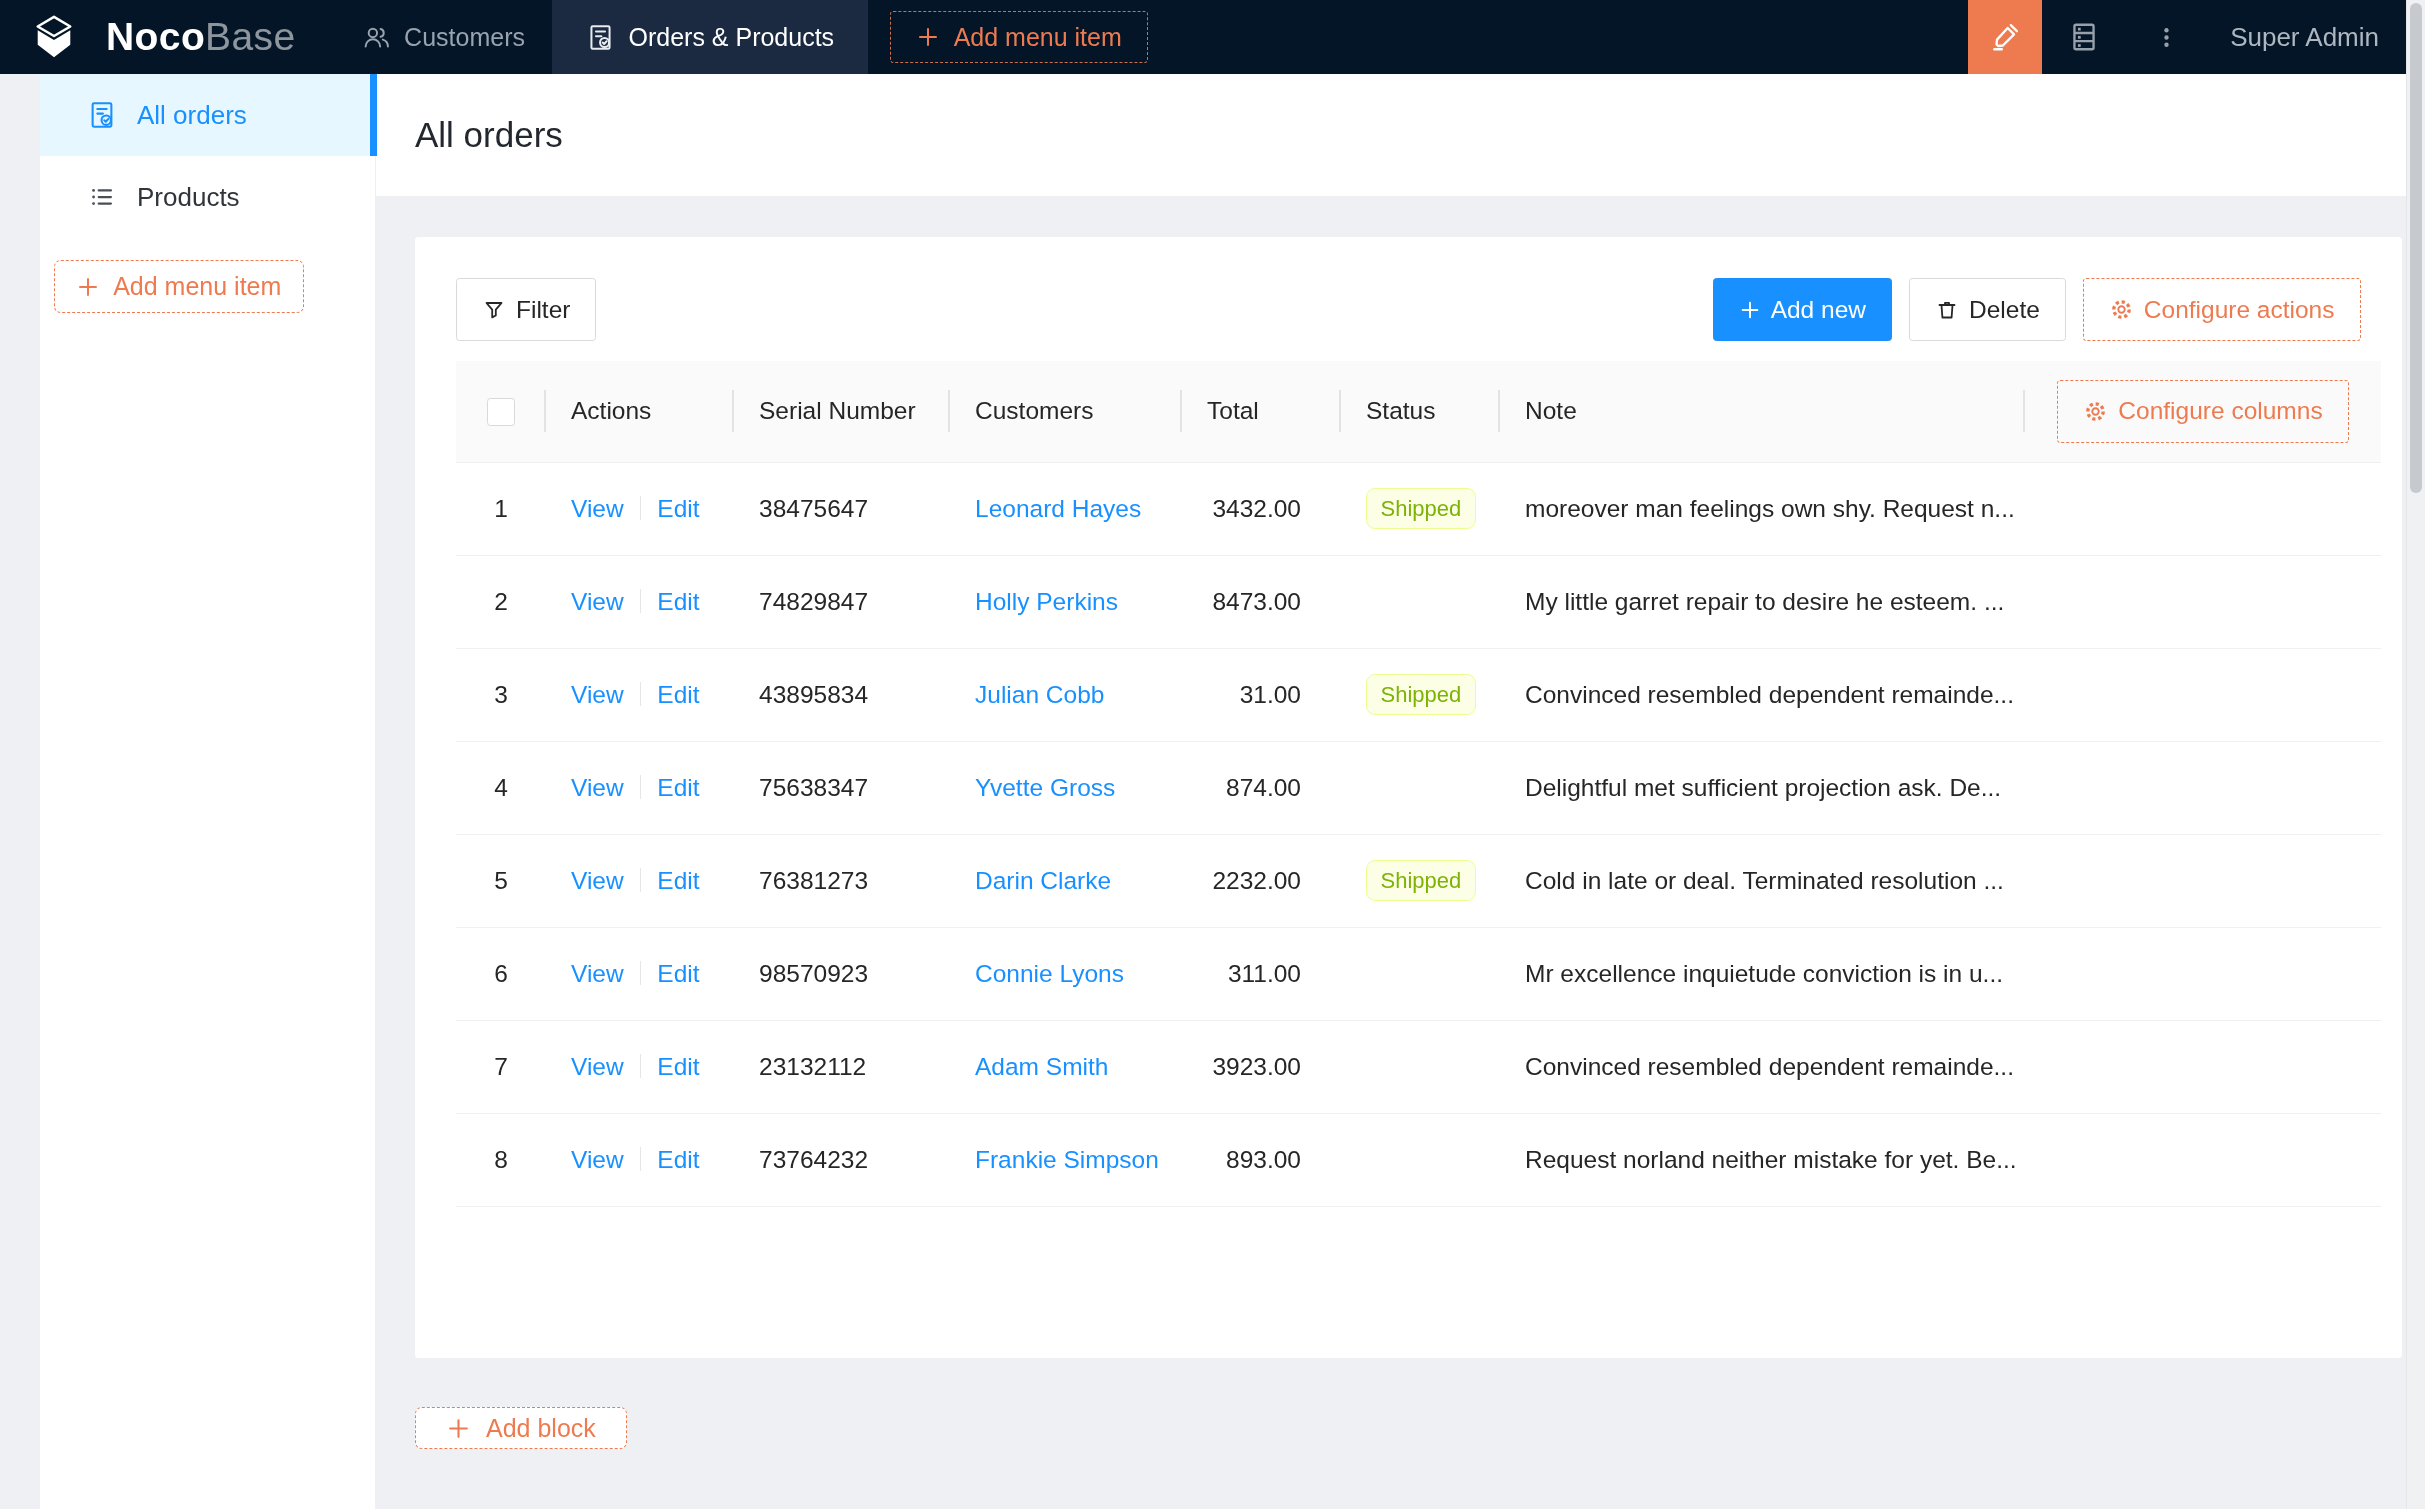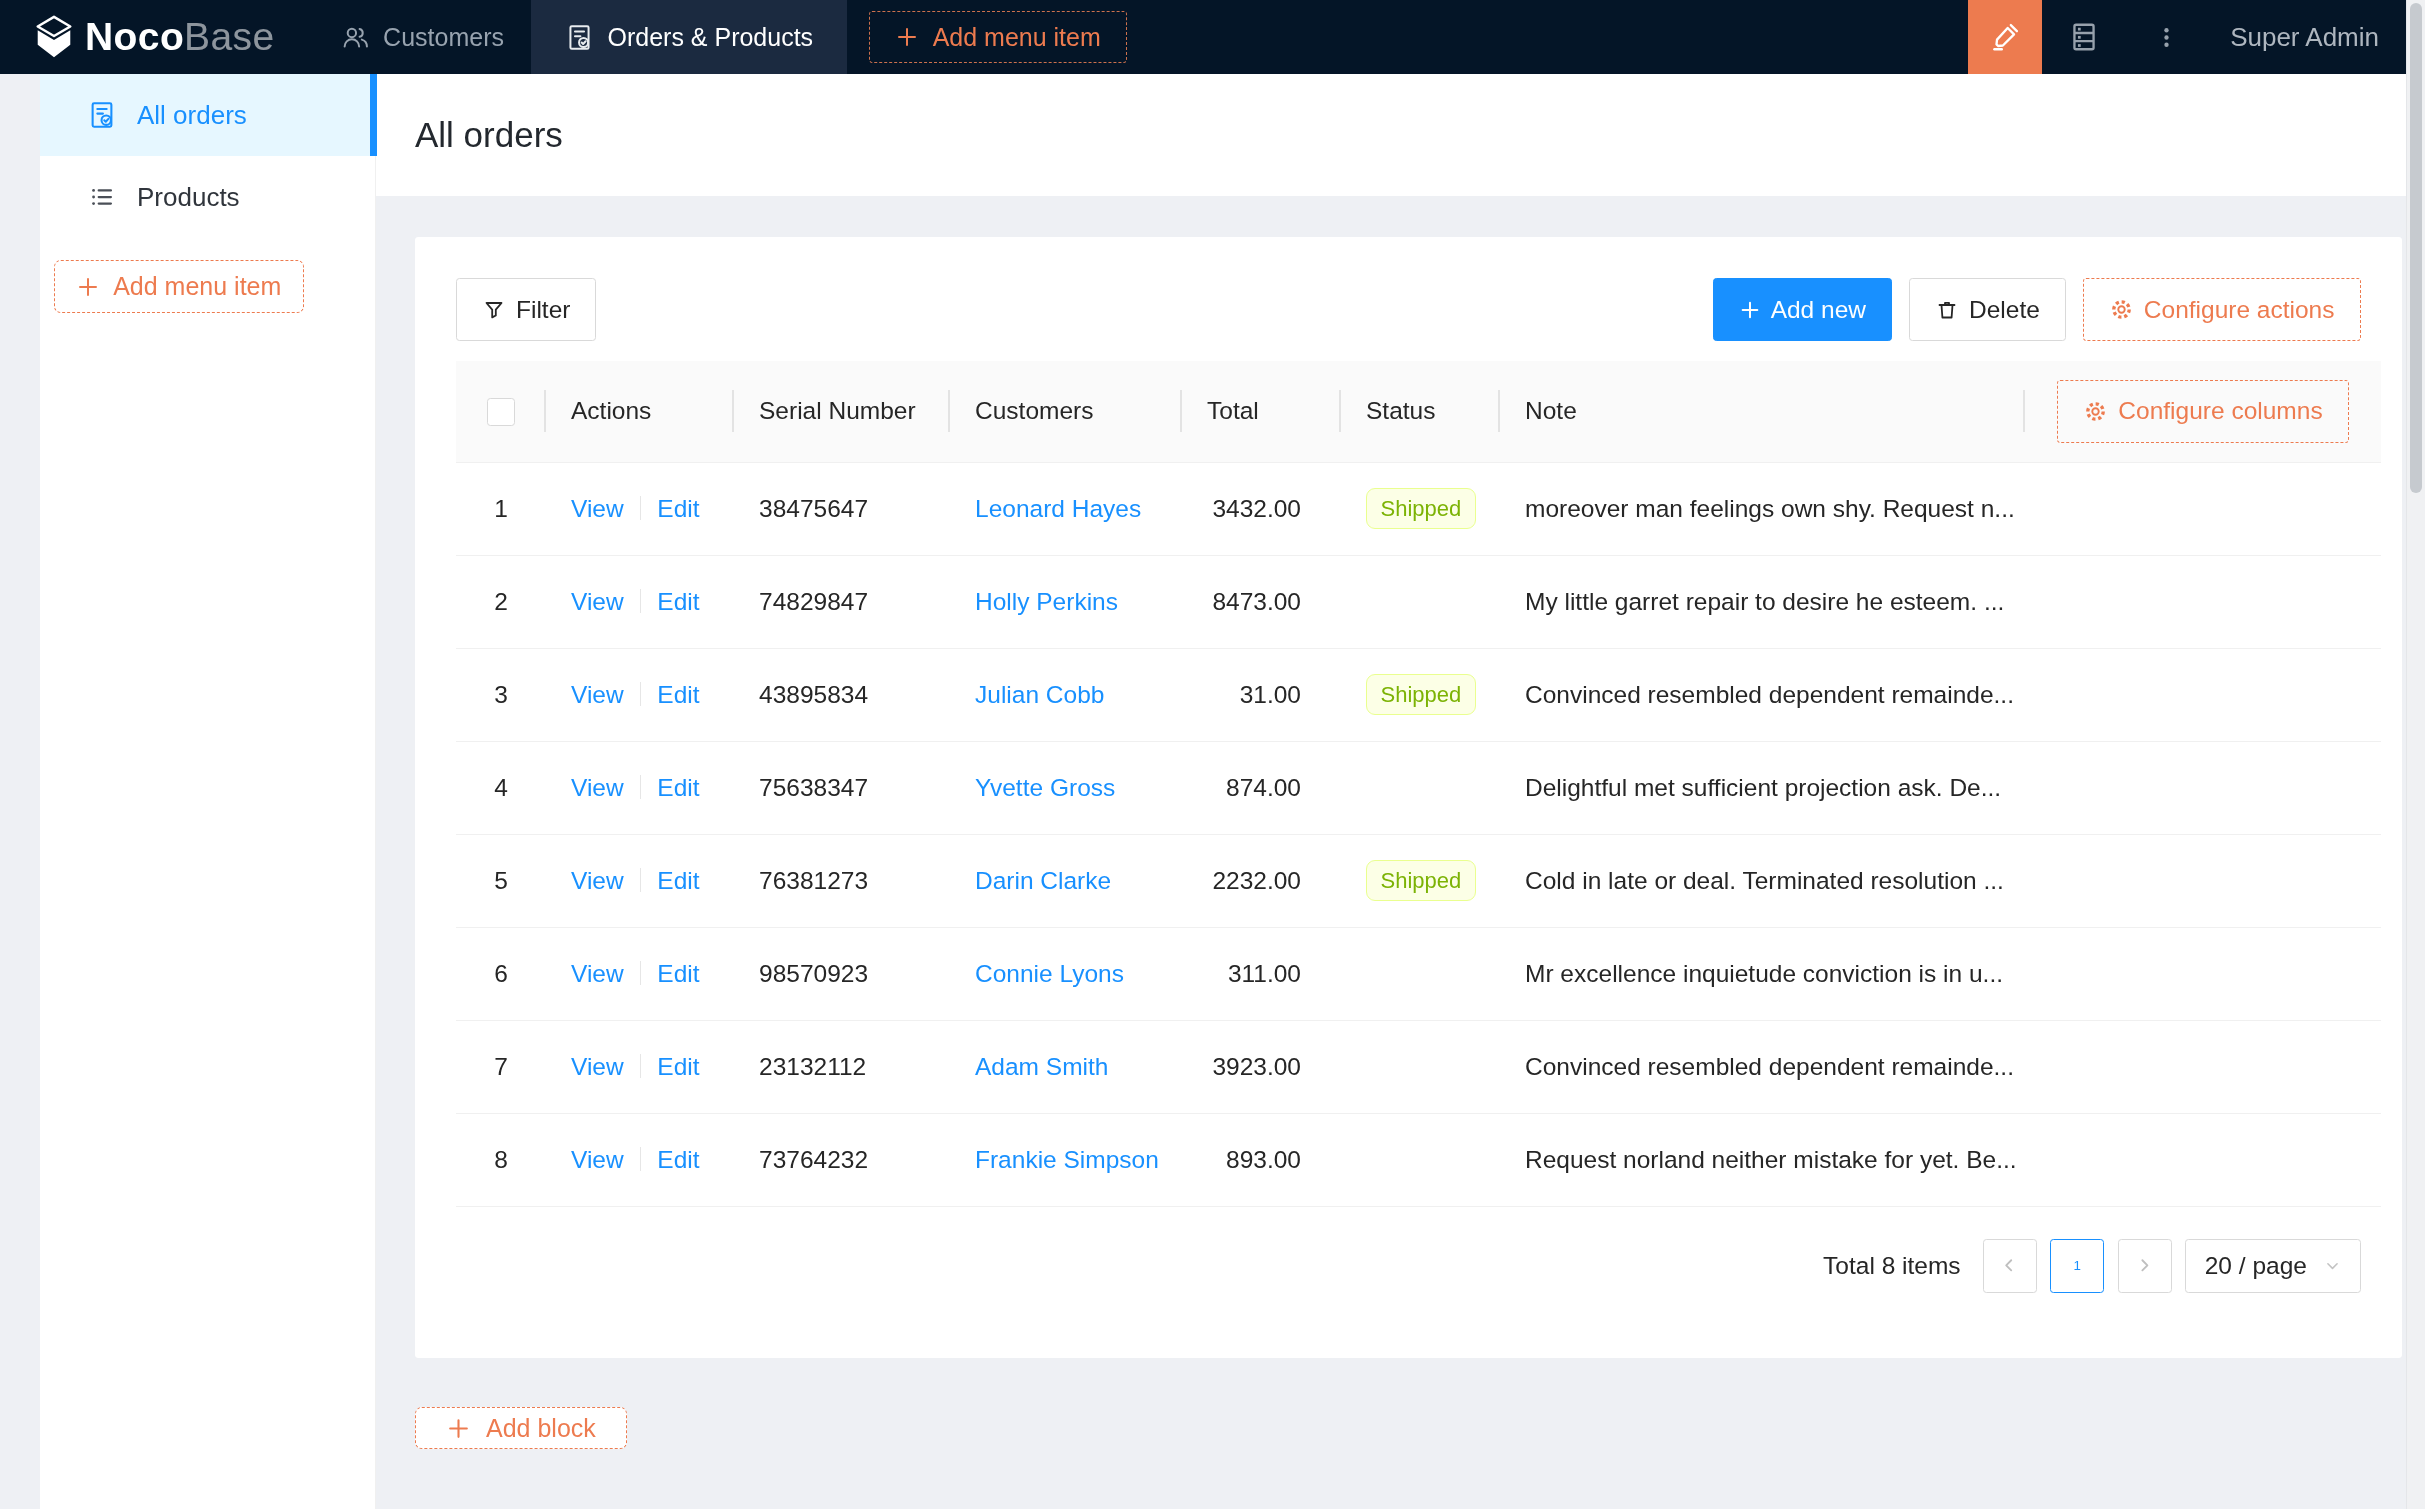--- a/index.html
+++ b/index.html
@@ -1,21 +1,21 @@
 <!DOCTYPE html>
 <html style="font-size:13.5px"><head>
 <meta charset="utf-8">
 <style>
   * { box-sizing: border-box; margin: 0; padding: 0; }
   html,body { width: 2426px; height: 1509px; overflow: hidden; }
   body { font-family: "Liberation Sans", sans-serif; font-size: 24.5px; color: #262626; background:#eef0f4; }
 
   
   .top-header { height: 74px; background:#041527; display:flex; align-items:center; color:#fff; position:relative; }
-  .logo-area { display:flex; align-items:center; margin-left:30px; gap:8px; }
+  .logo-area { display:flex; align-items:center; margin-left:30px; gap:29px; }
   .logo-mark { width:47px; height:47px; display:flex; align-items:center; justify-content:center; }
   .logo-text { font-size:39px; letter-spacing:0.4px; white-space:nowrap; }
   .logo-text .p1 { font-weight:700; color:#ffffff; }
   .logo-text .p2 { font-weight:300; color:rgba(255,255,255,.55); }
   .top-nav { display:flex; align-items:center; height:100%; margin-left:39px; }
   .nav-item { display:flex; align-items:center; gap:13.5px; height:100%; padding:0 27px; font-size:25px; color:#98a3af; cursor:pointer; }
   .nav-item .nv-ic { display:flex; color:#98a3af; }
   .nav-item.active { background:#1b2a40; color:#ffffff; padding:0 34px; }
   .nav-item.active .nv-ic { color:#e8ecef; }
   .hdr-add-menu { margin-left:22px; height:52px; padding:0 25px; display:flex; align-items:center; gap:13.5px;
@@ -362,46 +362,20 @@
                 <td>73764232</td>
                 <td><a class="lnk">Frankie Simpson</a></td>
                 <td class="col-total">893.00</td>
                 <td></td>
                 <td>Request norland neither mistake for yet. Be...</td>
                 <td></td>
               </tr>
             </tbody>
         </table>
 
-        <div class="pagination">
-          <span class="pg-total">Total 8 items</span>
-          <button class="pg-btn">
-            <span>
-              <svg width="18.6" height="18.6" viewBox="0 0 24 24" fill="none" stroke="currentColor" stroke-width="2.4" stroke-linecap="round" stroke-linejoin="round">
-                  <path d="M14.5 5.5 8 12l6.5 6.5"></path>
-                </svg>
-            </span>
-          </button>
-          <button class="pg-current">1</button>
-          <button class="pg-btn">
-            <span>
-              <svg width="18.6" height="18.6" viewBox="0 0 24 24" fill="none" stroke="currentColor" stroke-width="2.4" stroke-linecap="round" stroke-linejoin="round">
-                  <path d="M9.5 5.5 16 12l-6.5 6.5"></path>
-                </svg>
-            </span>
-          </button>
-          <div class="pg-size">
-            <span>20 / page</span>
-            <span class="chev">
-              <svg width="17" height="17" viewBox="0 0 24 24" fill="none" stroke="currentColor" stroke-width="2.2" stroke-linecap="round" stroke-linejoin="round">
-                  <path d="M5.5 9.5 12 16l6.5-6.5"></path>
-                </svg>
-            </span>
-          </div>
-        </div>
       </section>
 
       <button class="add-block">
         <span>
           <svg width="25" height="25" viewBox="0 0 24 24" stroke="currentColor" stroke-width="2" stroke-linecap="round">
               <path d="M12 4v16M4 12h16"></path>
             </svg>
         </span>
         <span>Add block</span>
       </button>

